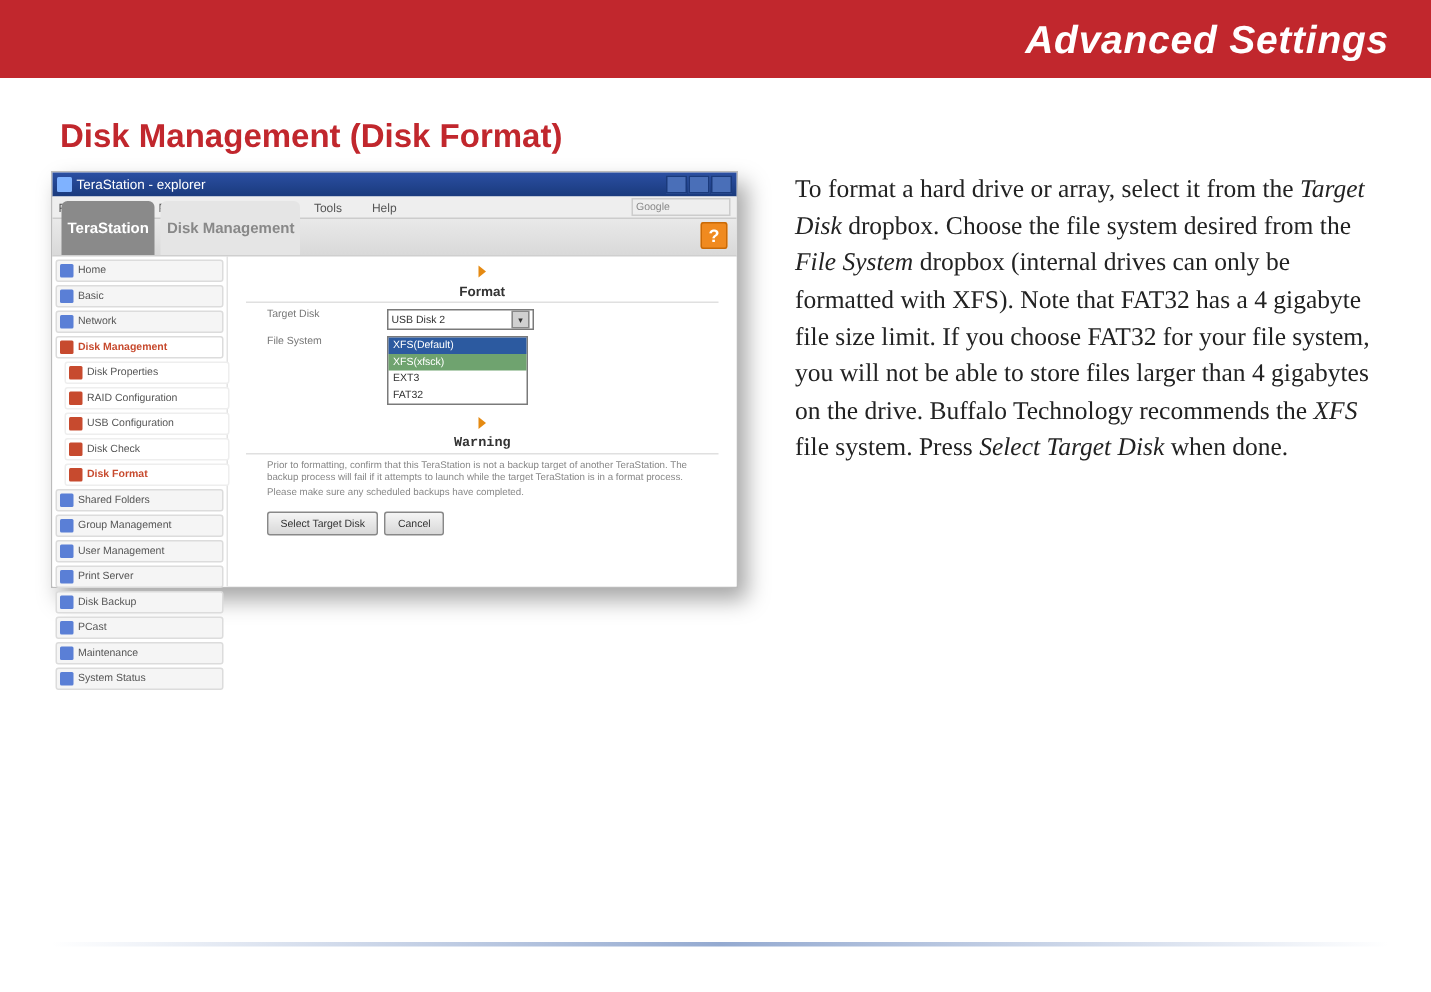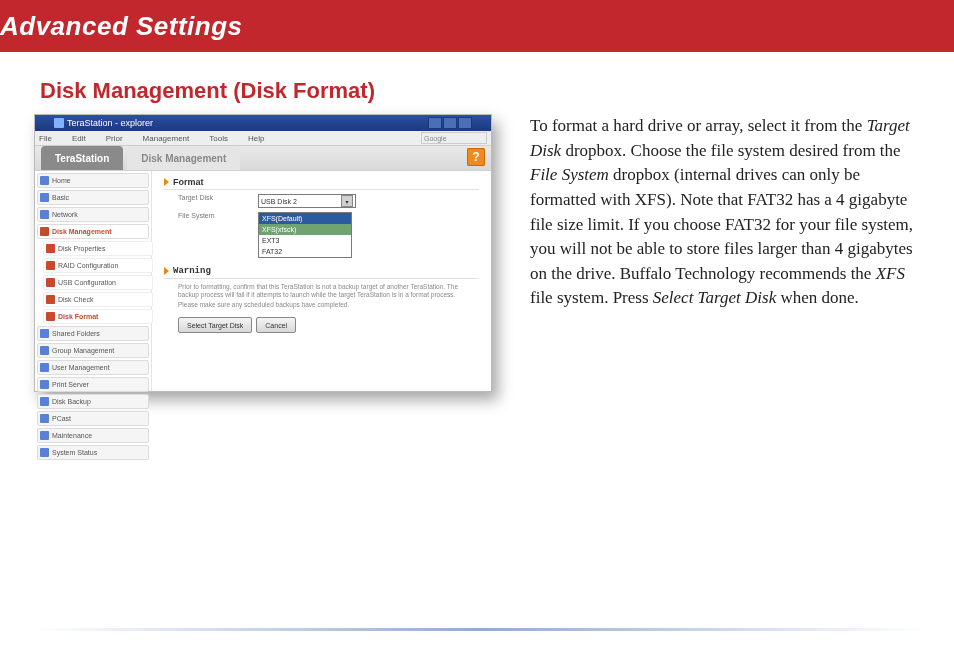--- a/index.html
+++ b/index.html
@@ -12,21 +12,21 @@
     color: #222;
     position: relative;
     overflow: hidden;
   }
   .banner {
     background: #c1272d;
     height: 52px;
     width: 100%;
     display: flex;
     align-items: center;
-    justify-content: flex-start;
+    justify-content: flex-end;
     padding-right: 28px;
     box-sizing: border-box;
   }
   .banner-title {
     color: #fff;
     font-family: "Century Gothic", "Futura", Arial, sans-serif;
     font-style: italic;
     font-weight: 600;
     font-size: 26px;
     letter-spacing: 0.5px;
@@ -60,21 +60,21 @@
     border: 1px solid #bbb;
     box-shadow: 6px 8px 14px rgba(0,0,0,0.35);
     background: #fff;
   }
   .titlebar {
     height: 16px;
     background: linear-gradient(#2b4fa3, #1a3a7c);
     display: flex;
     align-items: center;
     justify-content: space-between;
-    padding: 0 19px;
+    padding: 0 3px;
     color: #fff;
     font-family: Tahoma, Arial, sans-serif;
     font-size: 9px;
   }
   .titlebar .tb-left { display:flex; align-items:center; gap:3px; }
   .titlebar .tb-icon { width:10px; height:10px; background:#7fb2ff; border-radius:1px; }
   .titlebar .tb-btns { display:flex; gap:1px; }
   .titlebar .tb-btn { width:12px; height:10px; background:#4a6fb8; border:1px solid #1a3a7c; }
   .menubar {
     height: 14px;
@@ -110,22 +110,22 @@
     height: 24px;
     display: flex;
     align-items: flex-end;
     background: linear-gradient(#e9e9e9, #d9d9d9);
     border-bottom: 1px solid #cfcfcf;
     padding-left: 6px;
     gap: 4px;
     position: relative;
   }
   .tab {
-    height: 24px;
-    padding: 0 14px;
+    height: 36px;
+    padding: 0 4px;
     border-radius: 4px 4px 0 0;
     font-family: Arial, sans-serif;
     font-size: 10px;
     font-weight: bold;
     display:flex; align-items:center;
   }
   .tab.active { background:#8a8a8a; color:#fff; }
   .tab.crumb  { background:#e5e5e5; color:#888; }
   .help-badge {
     position:absolute; right:6px; top:2px;
@@ -167,21 +167,21 @@
     padding: 6px 12px 0 12px;
     font-family: Tahoma, Arial, sans-serif;
     font-size: 8px;
     color:#555;
     position: relative;
   }
   .sect-head {
     display:flex; align-items:center; gap:4px;
     font-weight:bold; color:#333; font-size:9px;
     border-bottom:1px solid #e0e0e0;
-    padding-bottom:2px; margin-bottom:4px;
+    padding-bottom:2px; margin-bottom:4px;flex-direction:column;
   }
   .arrow {
     width:0; height:0; border-top:4px solid transparent; border-bottom:4px solid transparent; border-left:5px solid #e58a12;
   }
   .form-row { display:flex; align-items:flex-start; margin: 2px 0 4px 14px; font-size:7px; color:#777; }
   .form-row label { width: 80px; }
   .select-closed {
     width: 92px; height: 12px; border:1px solid #7a7a7a;
     background:#fff; display:flex; align-items:center; justify-content:space-between;
     font-size:7px; color:#333; padding:0 2px;

